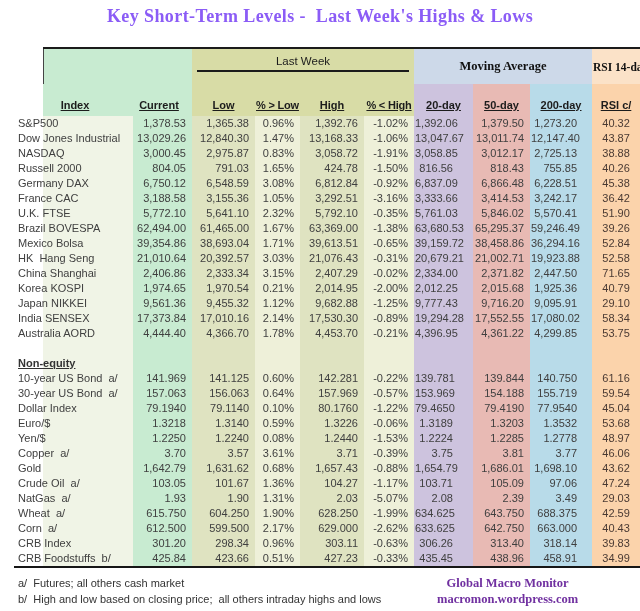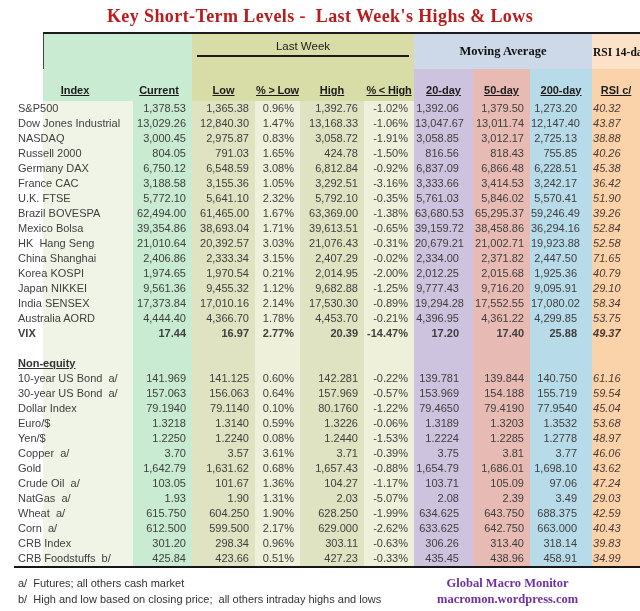--- a/index.html
+++ b/index.html
@@ -1,19 +1,19 @@
 <!DOCTYPE html>
 <html><head>
 <meta charset="utf-8">
 <style>
   html,body{margin:0;padding:0;background:#ffffff;width:640px;}
   body{font-family:"Liberation Sans",sans-serif;color:#404040;}
   .page{width:640px;height:611px;position:relative;padding-top:4px;box-sizing:border-box;}
-  .title{font-family:"Liberation Serif",serif;font-size:18px;font-weight:700;color:#b91c1c;
-         text-align:center;letter-spacing:.4px;white-space:pre;margin:2px 0 5px 0;}
+  .title{font-family:"Liberation Serif",serif;font-size:18px;font-weight:700;color:#8b5cf6;
+         text-align:center;letter-spacing:.4px;white-space:pre;margin:2px 0 20px 0;}
   table.levels{border-collapse:collapse;table-layout:fixed;width:626px;margin-left:14px;}
   col.c0{width:29px}col.c1{width:90px}col.c2{width:59px}col.c3{width:63px}col.c4{width:45px}
   col.c5{width:64px}col.c6{width:50px}col.c7{width:59px}col.c8{width:57px}col.c9{width:62px}col.c10{width:48px}
   td{font-size:11px;overflow:hidden;white-space:nowrap;}
   
   tr.band-row td{height:28px;border-top:2px solid #1b1b1b;}
   td.band-spacer{border-top:none !important;background:#fff;}
   td.band-mint{background:#c8ebd1;border-left:1px solid #444;}
   td.band-olive{background:#d8dca6;text-align:center;vertical-align:top;padding-top:6px;}
   td.band-ma{background:#cdd9e9;text-align:center;vertical-align:middle;
@@ -37,24 +37,24 @@
   
   tr.data-row td,tr.spacer-row td,tr.section-row td{line-height:15px;padding-top:0;padding-bottom:0;}
   tr.data-row td{height:15px;}
   tr.spacer-row td{height:12px;}
   tr.section-row td{height:18px;vertical-align:bottom;}
   td.label{background:linear-gradient(to right,#ffffff 29px,#f0f4e6 29px);text-align:left;
            padding-left:4px;white-space:pre;}
   td.v-cur{background:#c8ebd1;text-align:right;padding-right:6px;}
   td.v-low,td.v-high{background:#dfe3c1;text-align:right;padding-right:6px;}
   td.v-pl,td.v-ph{background:#eef0d9;text-align:right;padding-right:6px;}
-  td.v-20{background:#cdc3de;text-align:right;padding-right:14px;}
+  td.v-20{background:#cdc3de;text-align:right;padding-right:20px;}
   td.v-50{background:#e8bab4;text-align:right;padding-right:6px;}
   td.v-200{background:#b8dbe9;text-align:right;padding-right:15px;}
-  td.v-rsi{background:#fbd3ab;text-align:left;color:#4a3a33;font-style:italic;}
+  td.v-rsi{background:#fbd3ab;text-align:center;color:#4a3a33;}
   tr.bold td{font-weight:700;}
   td.section-label{font-weight:700;text-decoration:underline;color:#333;}
   tr.last-row td{border-bottom:2px solid #161616;}
   
   .footer{display:flex;margin:7px 0 0 18px;}
   .notes{flex:1;}
   .note{font-size:11px;color:#333;line-height:16px;white-space:pre;}
   .credits{width:258px;text-align:center;padding-right:6px;}
   .credit-serif{font-family:"Liberation Serif",serif;font-weight:700;font-size:12.5px;
                 color:#7030a0;line-height:16px;}
@@ -276,32 +276,20 @@
           <td class="v-cur">4,444.40</td>
           <td class="v-low">4,366.70</td>
           <td class="v-pl">1.78%</td>
           <td class="v-high">4,453.70</td>
           <td class="v-ph">-0.21%</td>
           <td class="v-20">4,396.95</td>
           <td class="v-50">4,361.22</td>
           <td class="v-200">4,299.85</td>
           <td class="v-rsi">53.75</td>
         </tr>
-        <tr class="data-row bold">
-          <td class="label" colspan="2">VIX</td>
-          <td class="v-cur">17.44</td>
-          <td class="v-low">16.97</td>
-          <td class="v-pl">2.77%</td>
-          <td class="v-high">20.39</td>
-          <td class="v-ph">-14.47%</td>
-          <td class="v-20">17.20</td>
-          <td class="v-50">17.40</td>
-          <td class="v-200">25.88</td>
-          <td class="v-rsi">49.37</td>
-        </tr>
         <tr class="spacer-row">
           <td class="label" colspan="2"></td>
           <td class="v-cur"></td>
           <td class="v-low"></td>
           <td class="v-pl"></td>
           <td class="v-high"></td>
           <td class="v-ph"></td>
           <td class="v-20"></td>
           <td class="v-50"></td>
           <td class="v-200"></td>

